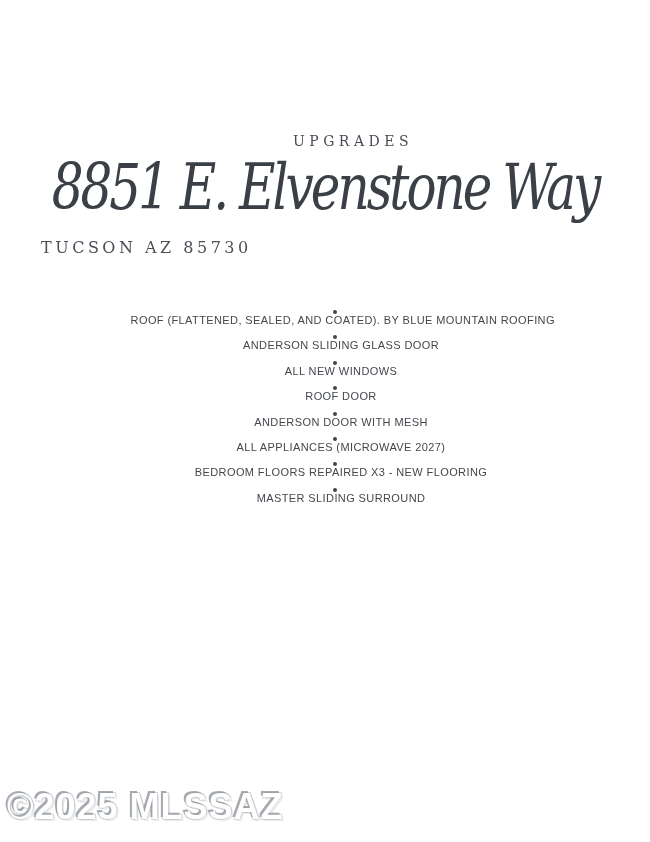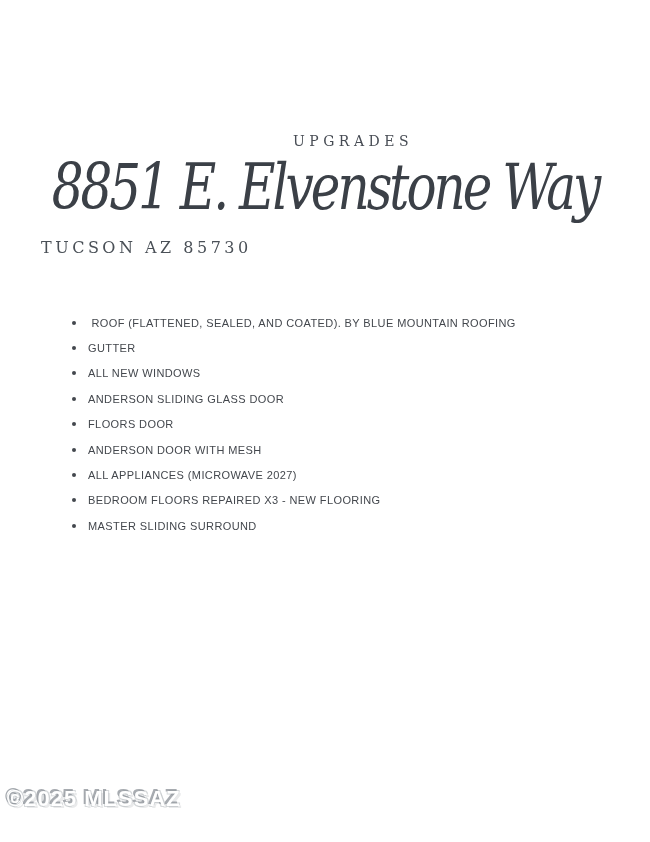--- a/index.html
+++ b/index.html
@@ -50,40 +50,41 @@
   
   .upgrades-list {
     position: absolute; top: 310px; left: 72px; right: 40px;
     margin: 0; padding: 0;
     list-style: none;
   }
   .upgrades-list li {
     display: flex;
     align-items: center;
     height: 25.4px;
+    flex-direction: column;
   }
   .bullet-dot {
     flex: 0 0 auto;
     width: 4px; height: 4px;
     border-radius: 50%;
     background: #43474d;
     margin-right: 12px;
   }
   .item-text {
     font-size: 11px;
     letter-spacing: 0.4px;
     color: #43474d;
     white-space: pre-wrap;
   }
   
   .watermark {
     position: absolute; left: 7px; top: 786px;
     font-family: "Liberation Sans", sans-serif;
     font-weight: 700;
-    font-size: 22px;
+    font-size: 36px;
     letter-spacing: 1px;
     color: #ffffff;
     text-shadow:
       -2px -2px 0 rgba(138, 143, 149, 0.75),
       -1px  1px 0 rgba(165, 170, 175, 0.45),
        1px -1px 0 rgba(165, 170, 175, 0.45),
        2px  2px 0 rgba(200, 203, 206, 0.40);
     white-space: nowrap;
   }
 </style>
@@ -98,33 +99,29 @@
 
   <div class="city-line">TUCSON AZ 85730</div>
 
   <ul class="upgrades-list">
     <li>
       <span class="bullet-dot"></span>
       <span class="item-text"> ROOF (FLATTENED, SEALED, AND COATED). BY BLUE MOUNTAIN ROOFING</span>
     </li>
     <li>
       <span class="bullet-dot"></span>
-      <span class="item-text">GUTTER</span>
+      <span class="item-text">ANDERSON SLIDING GLASS DOOR</span>
     </li>
     <li>
       <span class="bullet-dot"></span>
       <span class="item-text">ALL NEW WINDOWS</span>
     </li>
     <li>
       <span class="bullet-dot"></span>
-      <span class="item-text">ANDERSON SLIDING GLASS DOOR</span>
-    </li>
-    <li>
-      <span class="bullet-dot"></span>
-      <span class="item-text">FLOORS DOOR</span>
+      <span class="item-text">ROOF DOOR</span>
     </li>
     <li>
       <span class="bullet-dot"></span>
       <span class="item-text">ANDERSON DOOR WITH MESH</span>
     </li>
     <li>
       <span class="bullet-dot"></span>
       <span class="item-text">ALL APPLIANCES (MICROWAVE 2027)</span>
     </li>
     <li>

